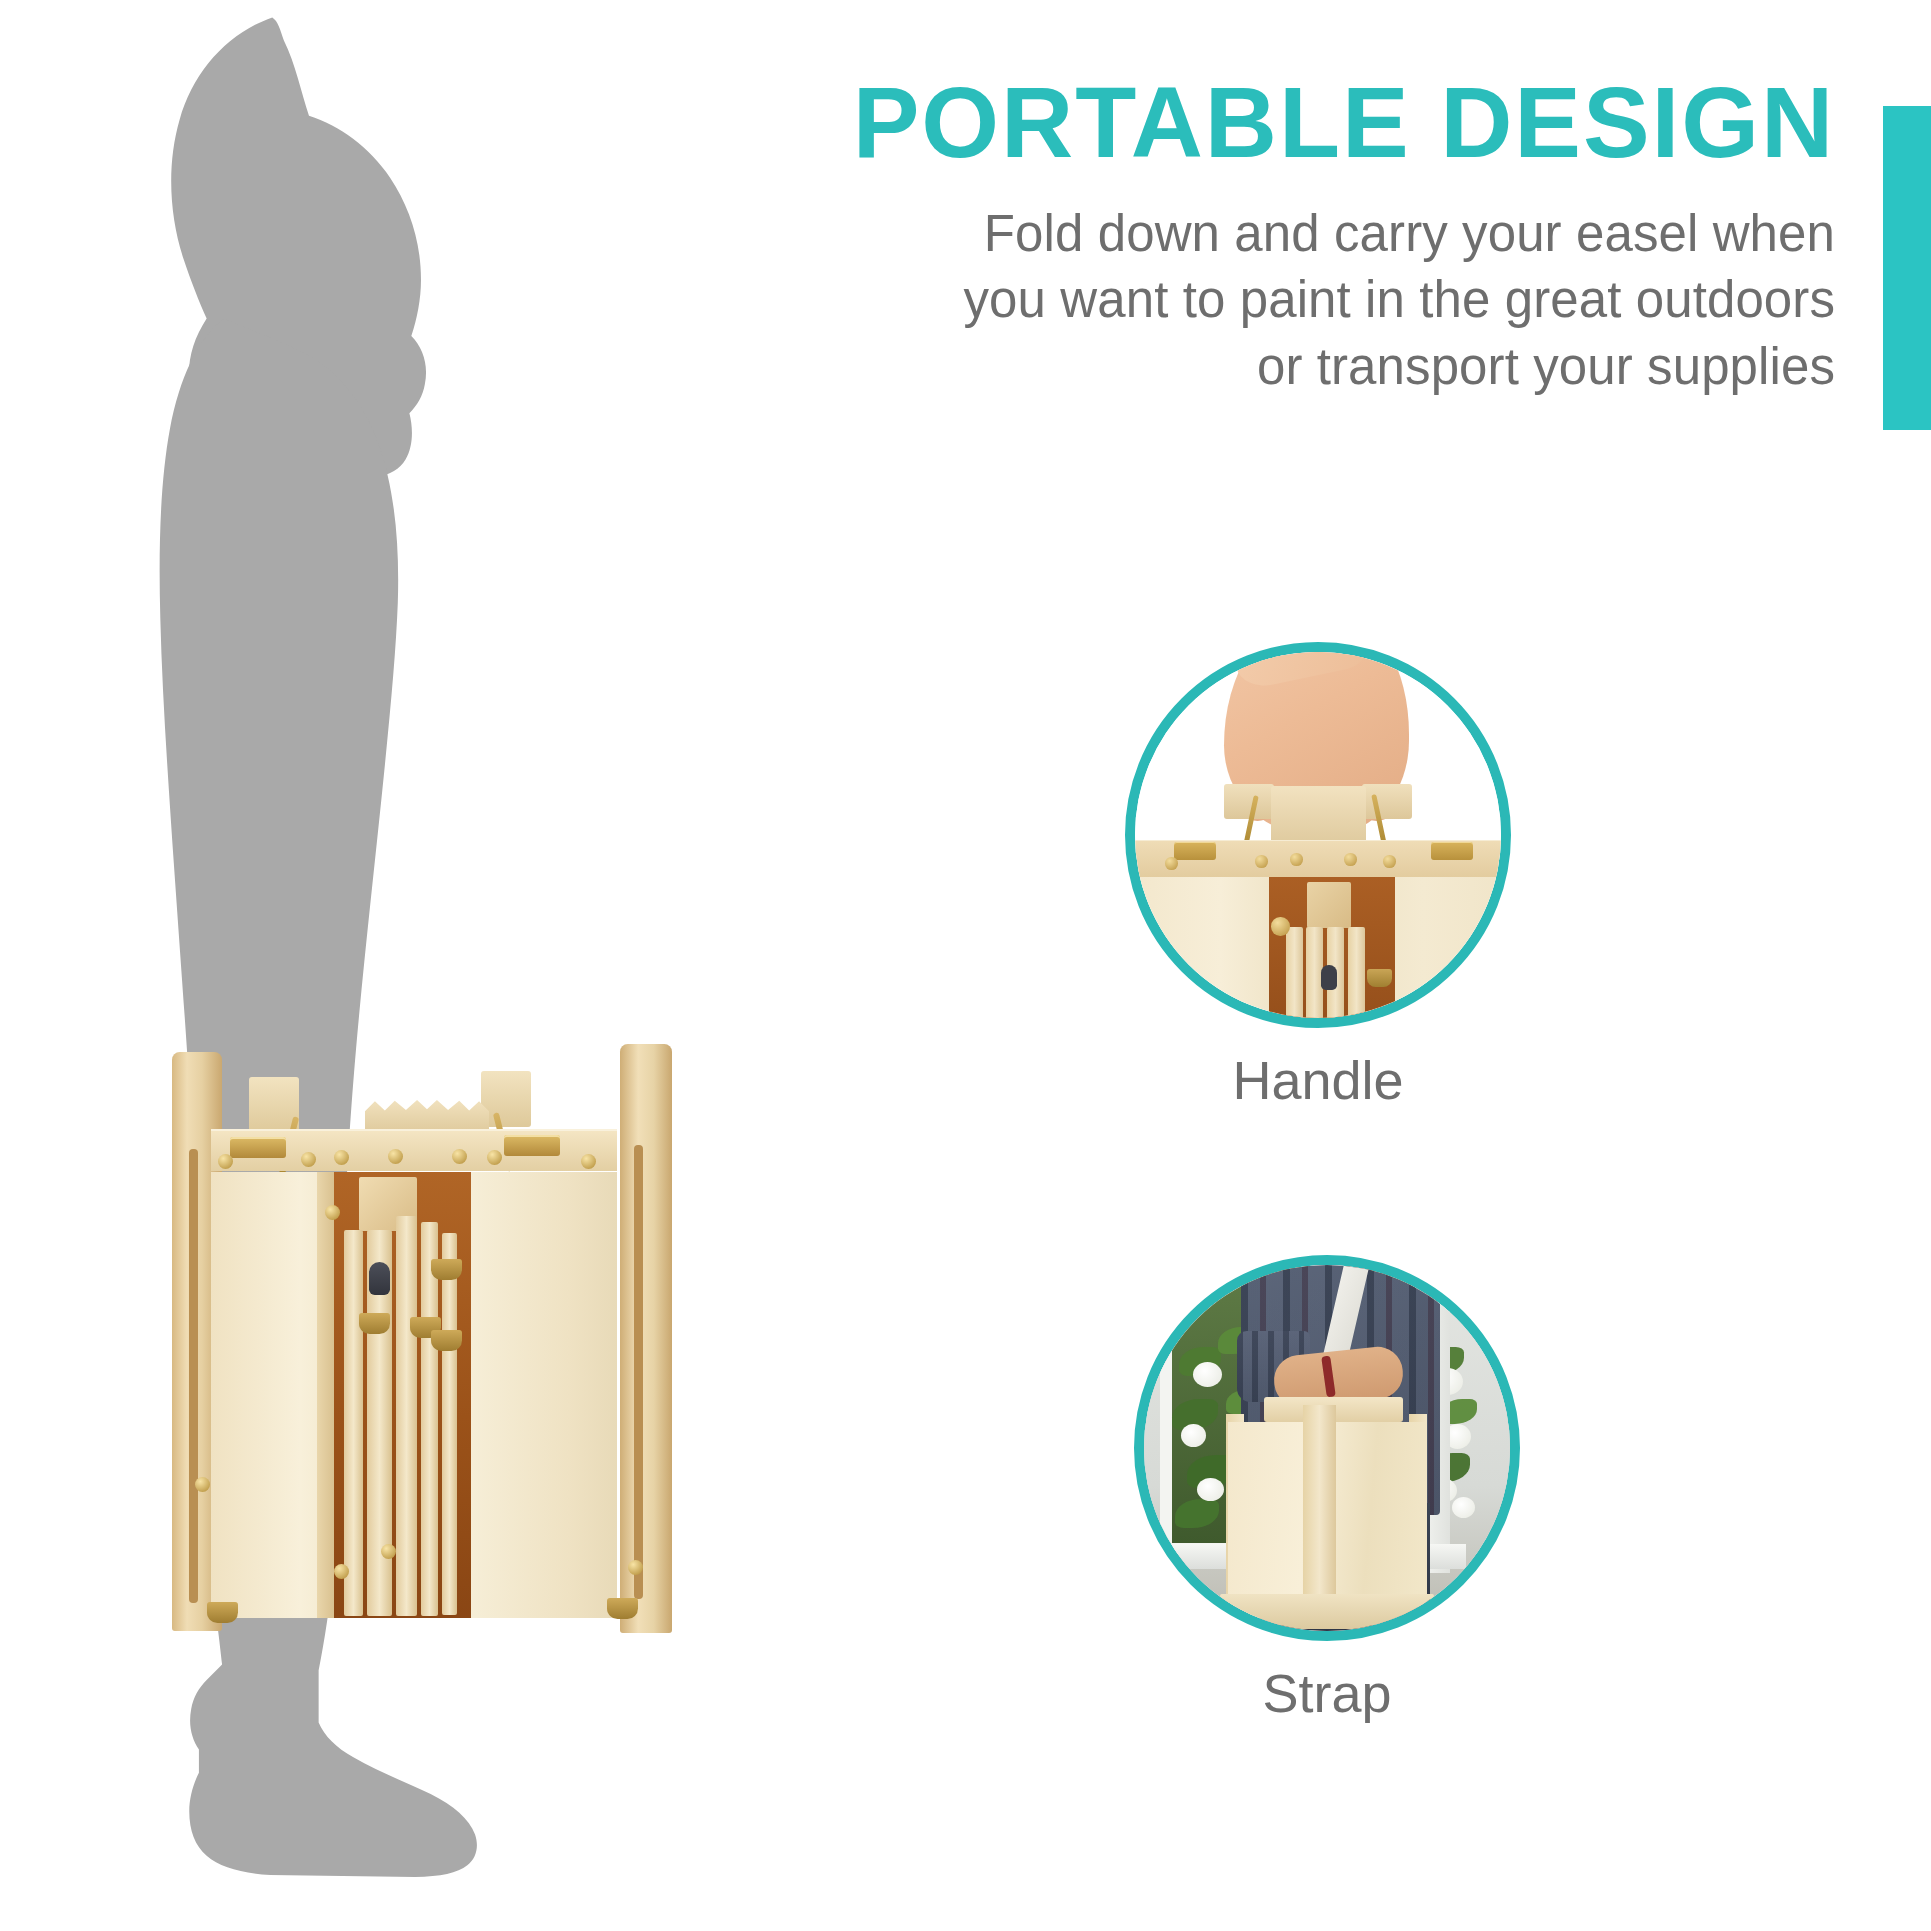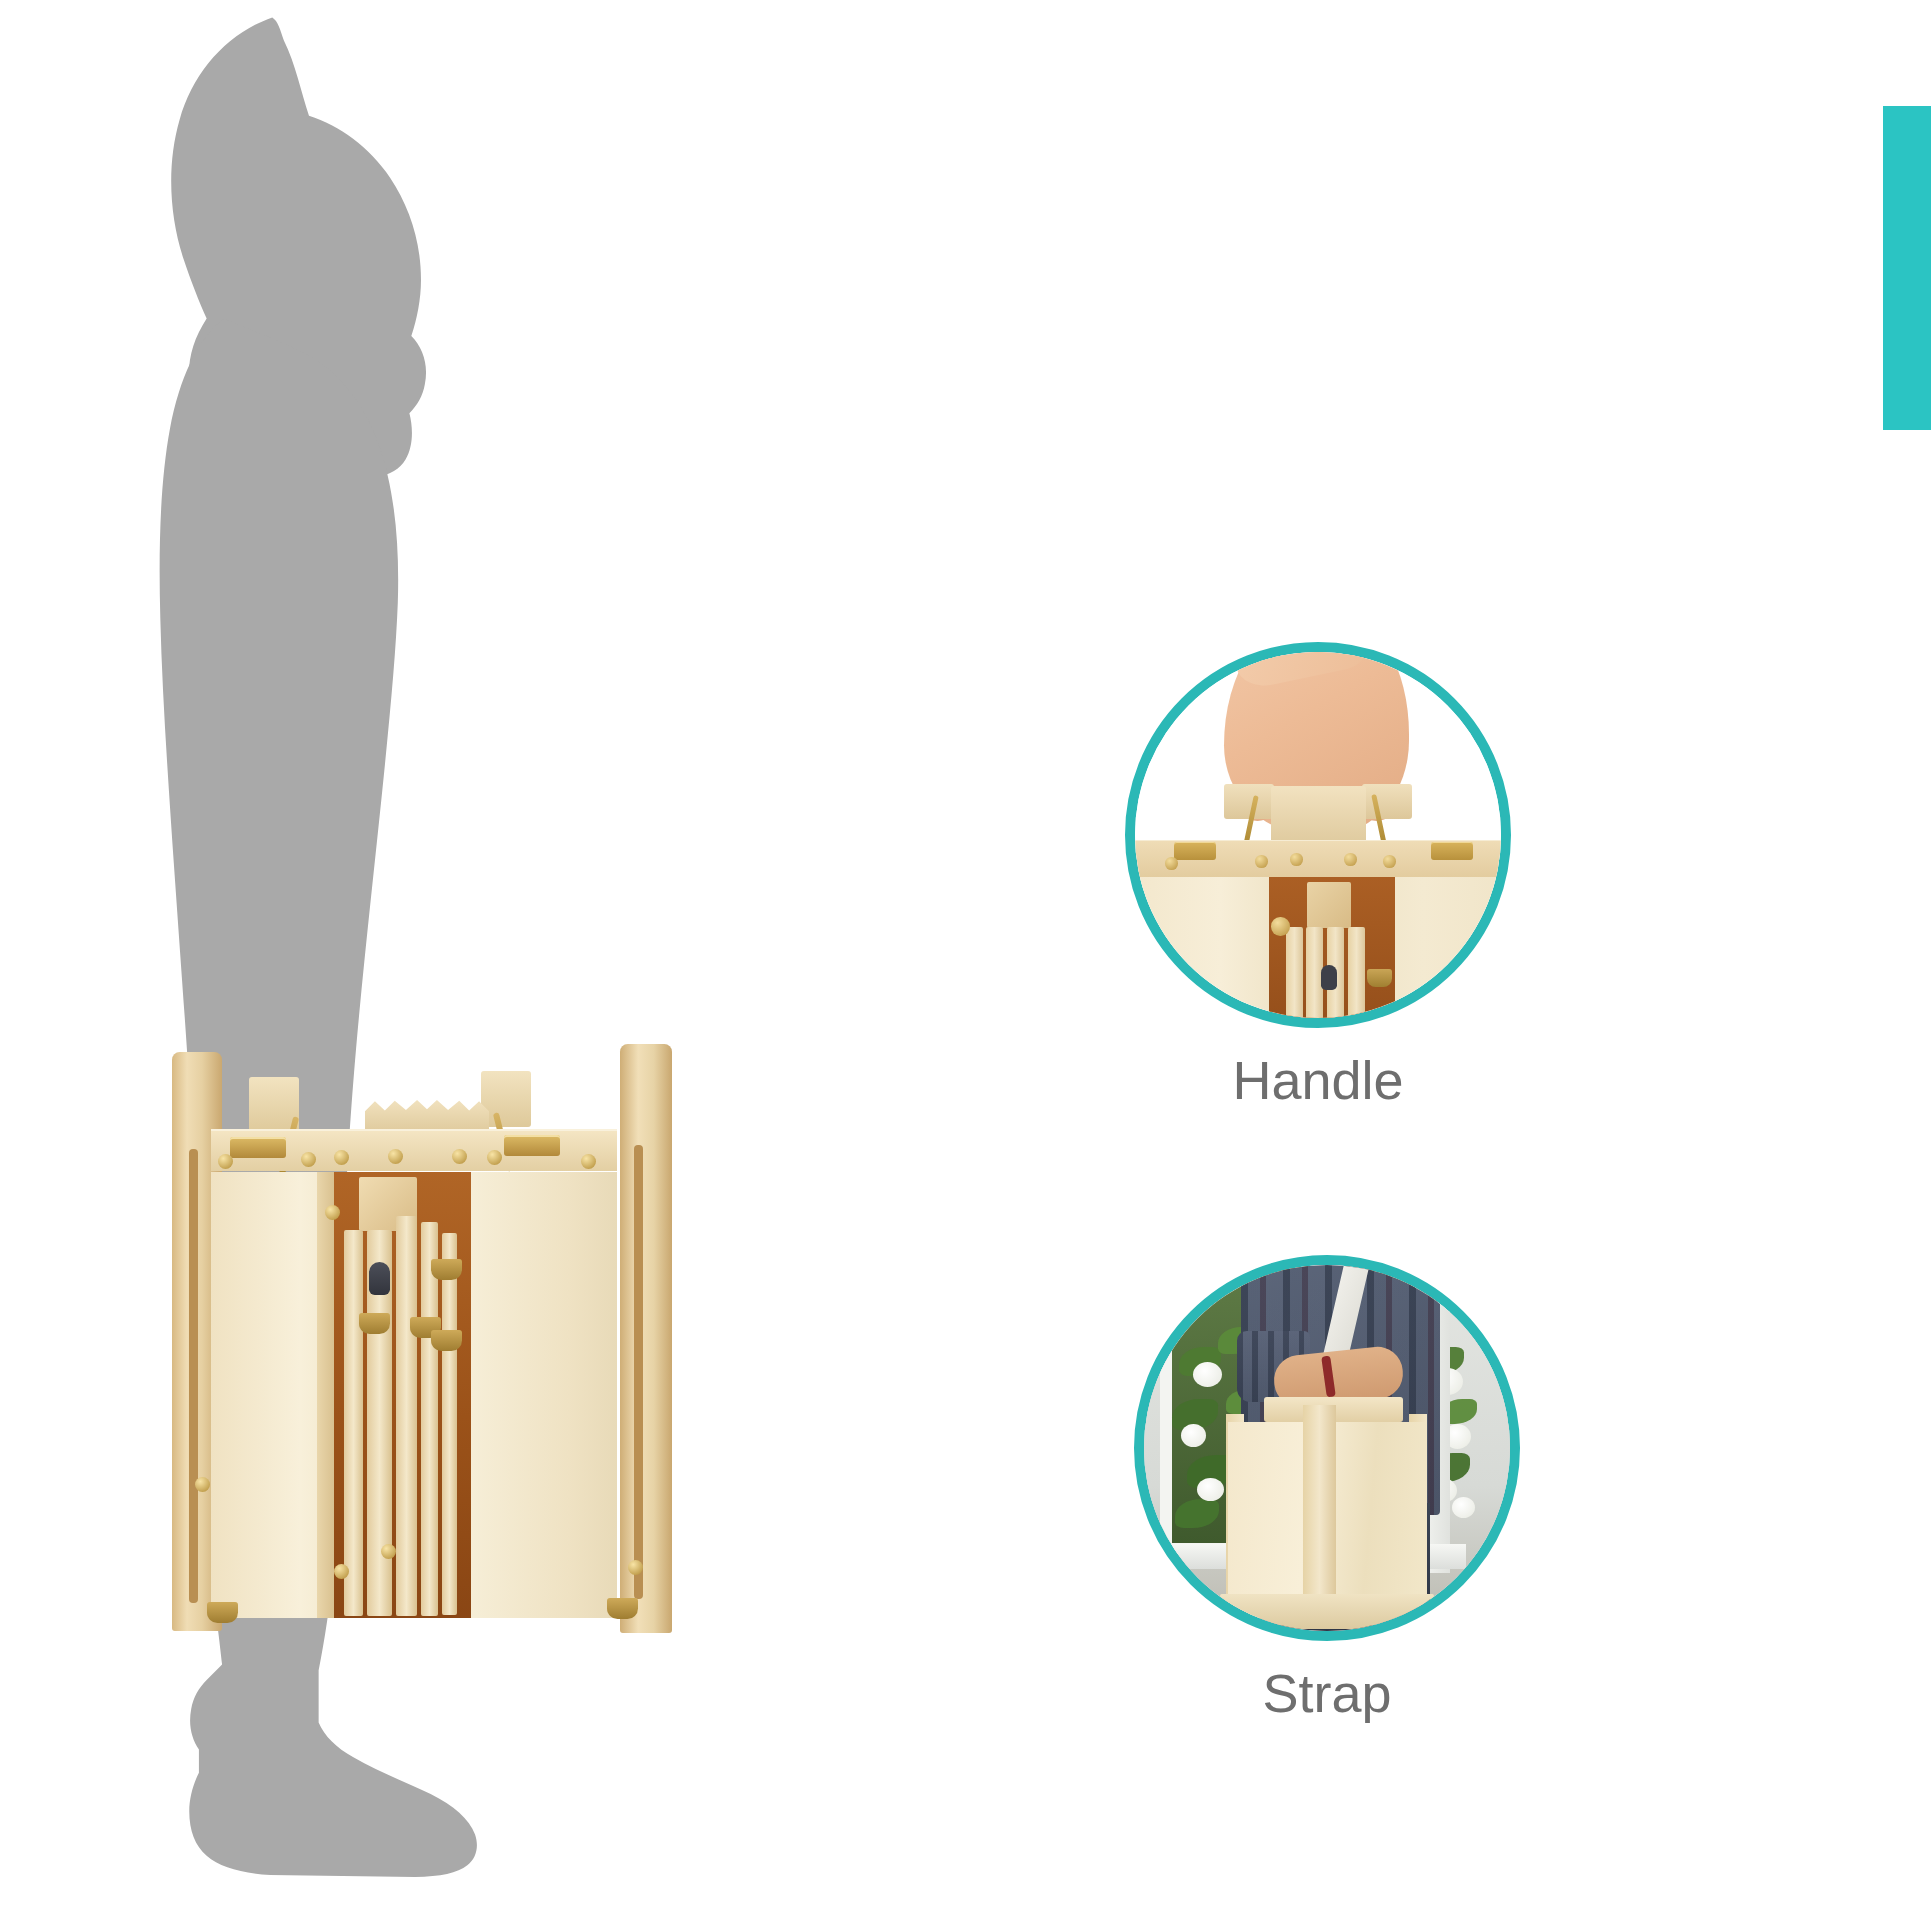--- a/index.html
+++ b/index.html
@@ -332,20 +332,28 @@
     background:linear-gradient(#f2e3c0,#e0cb9e);
   }
 </style>
 </head>
 <body>
 
 <div id="stage">
 
   <div class="accent-bar"></div>
 
+  <div class="headline-block">
+    <div class="headline">PORTABLE DESIGN</div>
+    <div class="subhead">
+      <div>Fold down and carry your easel when</div>
+      <div>you want to paint in the great outdoors</div>
+      <div>or transport your supplies</div>
+    </div>
+  </div>
 
   <svg class="silhouette" viewBox="0 0 900 2000" aria-hidden="true">
     <path fill="#a9a9a9" d="
       M 282 18
       C 236 34, 200 74, 186 124
       C 172 172, 176 226, 190 268
       C 198 292, 206 312, 214 330
       C 200 352, 194 372, 196 398
       C 198 430, 214 452, 236 466
       C 258 480, 286 488, 318 492

